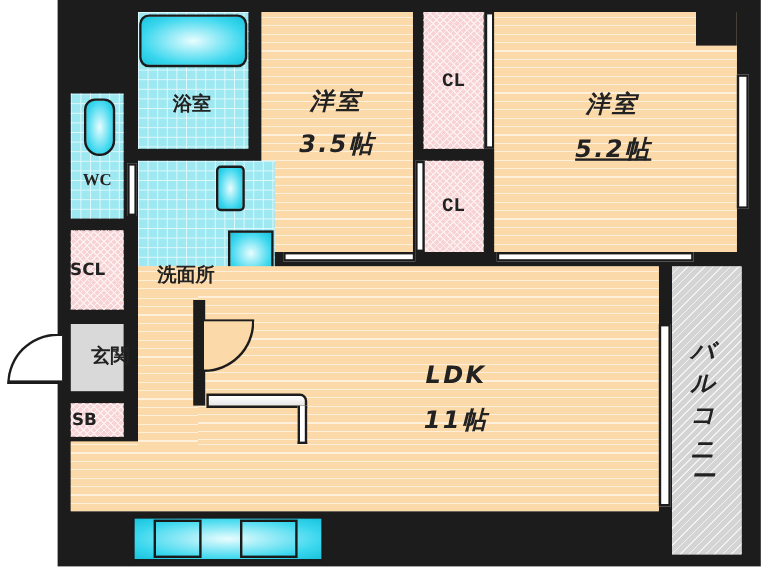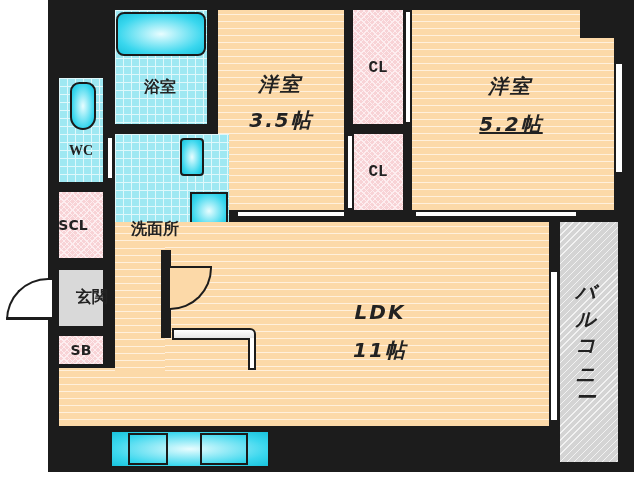--- a/index.html
+++ b/index.html
@@ -73,16 +73,16 @@
 <div class="abs lbl big" style="left:226px;top:110px;width:110px;">3.5帖</div>
 <div class="abs lbl big" style="left:460px;top:76px;width:100px;">洋室</div>
 <div class="abs lbl big" style="left:456px;top:114px;width:110px;text-decoration:underline;">5.2帖</div>
 <div class="abs lbl big" style="left:330px;top:302px;width:100px;">LDK</div>
 <div class="abs lbl big" style="left:330px;top:340px;width:100px;">11帖</div>
 <div class="abs lbl mid" style="left:130px;top:80px;width:60px;">浴室</div>
 <div class="abs lbl mid" style="left:120px;top:182px;width:70px;margin-top:40px;">洗面所</div>
 <div class="abs lbl small" style="left:60px;top:144px;width:42px;font-family:Liberation Serif, serif;">WC</div>
 <div class="abs lbl small" style="left:52px;top:218px;width:42px;">SCL</div>
 <div class="abs lbl mid" style="left:60px;top:290px;width:64px;">玄関</div>
-<div class="abs lbl small" style="left:60px;top:343px;width:42px;">SB</div>
+<div class="abs lbl small" style="left:60px;top:343px;width:20px;">SB</div>
 <div class="abs lbl mid" style="left:354px;top:60px;width:48px;">CL</div>
 <div class="abs lbl mid" style="left:354px;top:164px;width:48px;">CL</div>
 <div class="abs lbl vert" style="left:576px;top:270px;">バルコニー</div>
 
 </body></html>

